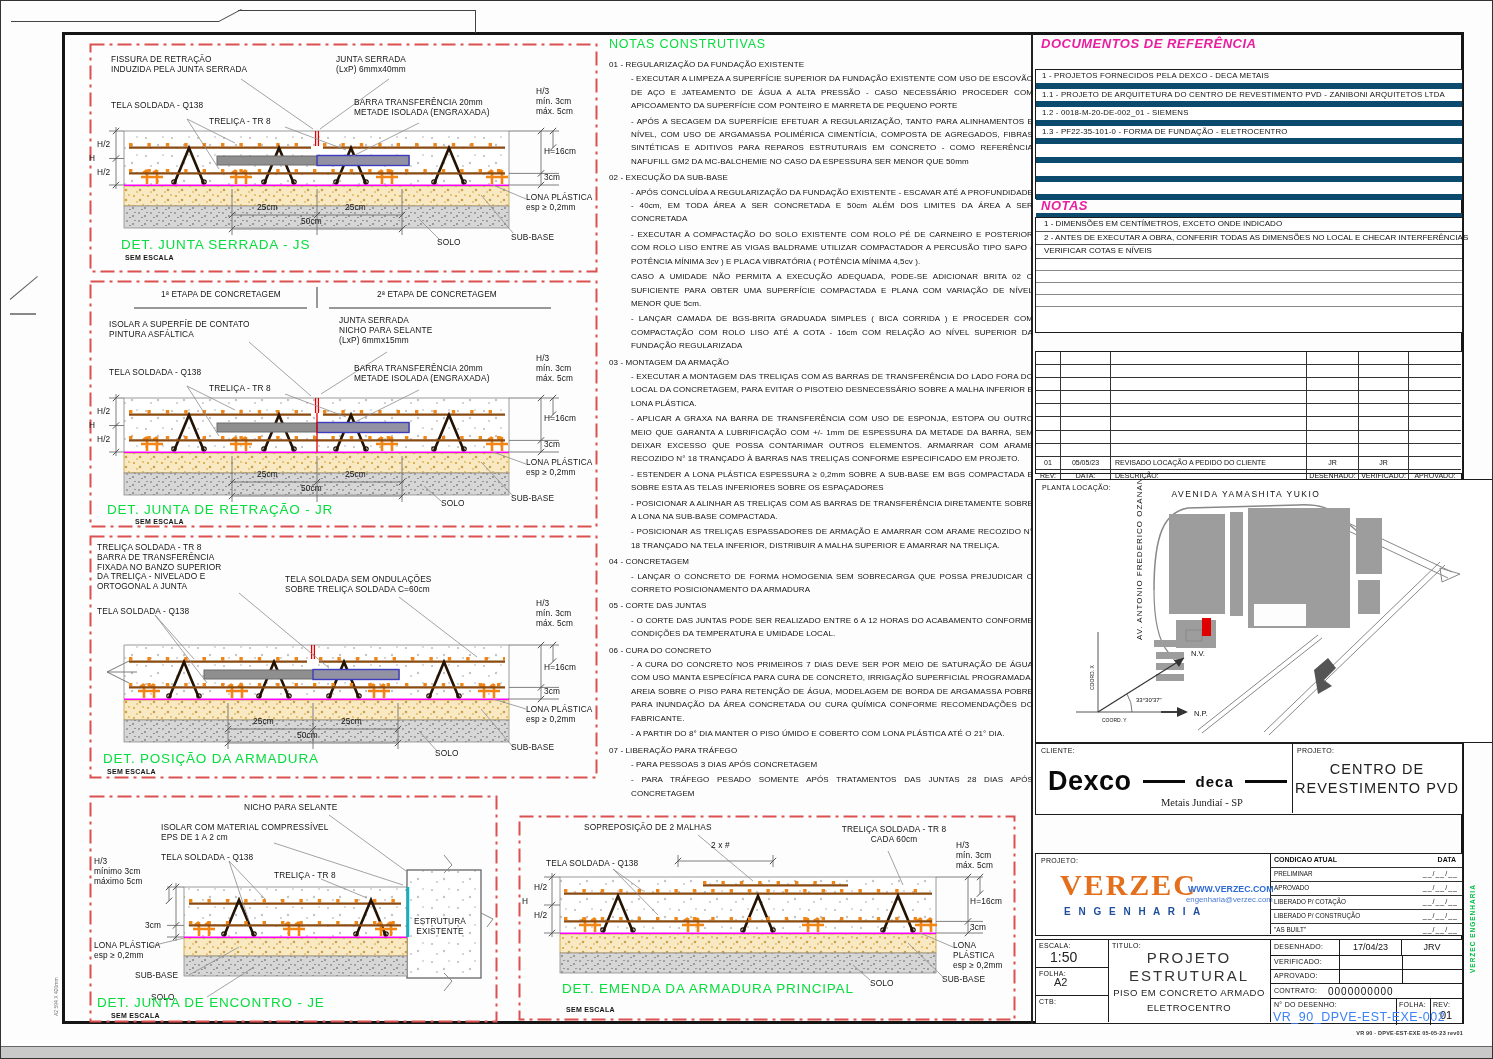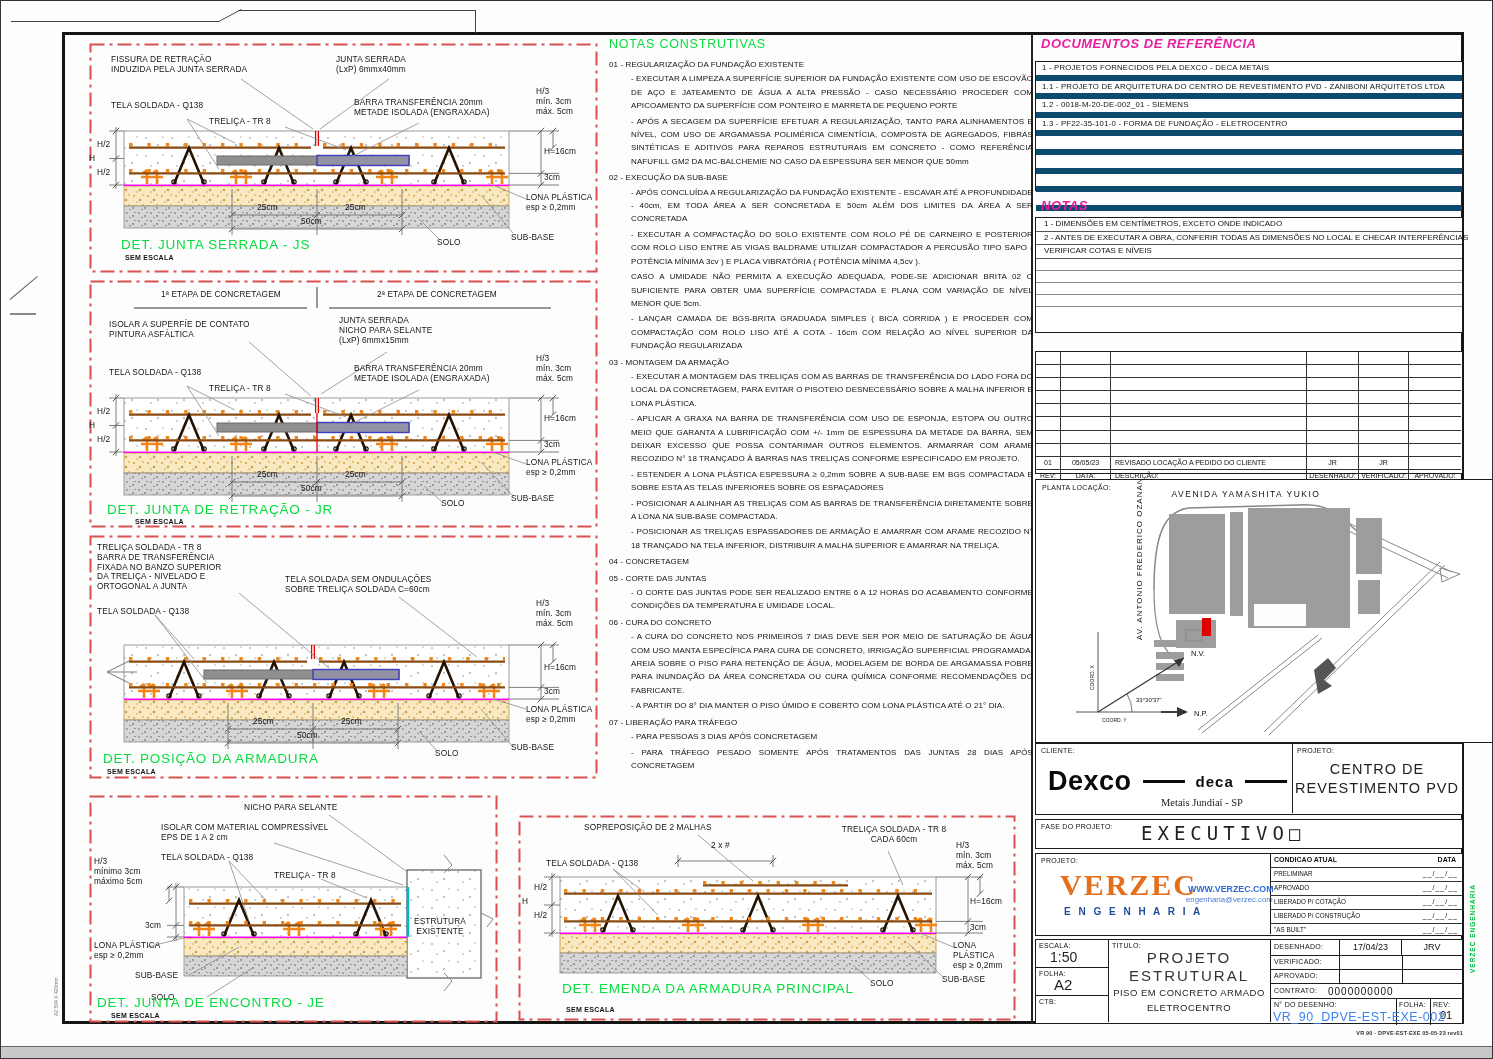--- a/index.html
+++ b/index.html
@@ -513,33 +513,34 @@
         <div class="np b">- EXECUTAR A COMPACTAÇÃO DO SOLO EXISTENTE COM ROLO PÉ DE CARNEIRO E POSTERIOR COM ROLO LISO ENTRE AS VIGAS BALDRAME UTILIZAR COMPACTADOR  A PERCUSÃO TIPO SAPO ( POTÊNCIA MÍNIMA 3cv ) E PLACA VIBRATÓRIA ( POTÊNCIA MÍNIMA 4,5cv ).</div>
         <div class="np b">CASO A UMIDADE NÃO PERMITA A EXECUÇÃO ADEQUADA, PODE-SE ADICIONAR BRITA 02 O SUFICIENTE PARA OBTER UMA SUPERFÍCIE COMPACTADA E PLANA COM VARIAÇÃO DE NÍVEL MENOR QUE 5cm.</div>
         <div class="np b">- LANÇAR CAMADA DE BGS-BRITA GRADUADA SIMPLES ( BICA CORRIDA ) E PROCEDER COM COMPACTAÇÃO COM ROLO LISO ATÉ A COTA - 16cm COM RELAÇÃO AO NÍVEL SUPERIOR DA FUNDAÇÃO REGULARIZADA</div>
         <div class="np n">03 - MONTAGEM DA ARMAÇÃO</div>
         <div class="np b">- EXECUTAR A MONTAGEM DAS TRELIÇAS COM AS BARRAS DE TRANSFERÊNCIA DO LADO FORA DO LOCAL DA CONCRETAGEM, PARA EVITAR O PISOTEIO DESNECESSÁRIO SOBRE A MALHA INFERIOR E LONA PLÁSTICA.</div>
         <div class="np b">- APLICAR A GRAXA NA BARRA DE TRANSFERÊNCIA COM USO DE ESPONJA, ESTOPA OU OUTRO MEIO QUE GARANTA A LUBRIFICAÇÃO COM +/- 1mm DE ESPESSURA DA METADE DA BARRA, SEM DEIXAR EXCESSO QUE POSSA CONTARIMAR OUTROS ELEMENTOS. ARMARRAR COM ARAME RECOZIDO N° 18 TRANÇADO À BARRAS NAS TRELIÇAS CONFORME ESPECIFICADO EM PROJETO.</div>
         <div class="np b">- ESTENDER A LONA PLÁSTICA ESPESSURA ≥ 0,2mm SOBRE A SUB-BASE EM BGS COMPACTADA E SOBRE ESTA AS TELAS INFERIORES SOBRE OS ESPAÇADORES</div>
         <div class="np b">- POSICIONAR A ALINHAR AS TRELIÇAS COM AS BARRAS DE TRANSFERÊNCIA DIRETAMENTE SOBRE A LONA NA SUB-BASE COMPACTADA.</div>
         <div class="np b">- POSICIONAR AS TRELIÇAS ESPASSADORES DE ARMAÇÃO E AMARRAR COM ARAME RECOZIDO N° 18 TRANÇADO NA TELA INFERIOR, DISTRIBUIR A MALHA SUPERIOR E AMARRAR NA TRELIÇA.</div>
         <div class="np n">04 - CONCRETAGEM</div>
+        <div class="np b">- LANÇAR O CONCRETO DE FORMA HOMOGENIA SEM SOBRECARGA QUE POSSA PREJUDICAR  O CORRETO POSICIONAMENTO DA ARMADURA</div>
         <div class="np n">05 - CORTE DAS JUNTAS</div>
         <div class="np b">- O CORTE DAS JUNTAS PODE SER REALIZADO ENTRE 6 A 12 HORAS DO ACABAMENTO CONFORME CONDIÇÕES DA TEMPERATURA E UMIDADE LOCAL.</div>
         <div class="np n">06 - CURA DO CONCRETO</div>
         <div class="np b">- A CURA DO CONCRETO NOS PRIMEIROS 7 DIAS DEVE SER POR MEIO DE SATURAÇÃO DE ÁGUA COM USO MANTA ESPECÍFICA PARA CURA DE CONCRETO, IRRIGAÇÃO SUPERFICIAL PROGRAMADA, AREIA SOBRE O PISO PARA RETENÇÃO DE ÁGUA, MODELAGEM DE BORDA DE ARGAMASSA POBRE PARA INUNDAÇÃO DA ÁREA CONCRETADA OU CURA QUÍMICA CONFORME RECOMENDAÇÕES DO FABRICANTE.</div>
         <div class="np b">- A PARTIR DO 8° DIA MANTER O PISO ÚMIDO E COBERTO COM LONA PLÁSTICA ATÉ O 21° DIA.</div>
         <div class="np n">07 - LIBERAÇÃO PARA TRÁFEGO</div>
         <div class="np b">- PARA PESSOAS 3 DIAS APÓS CONCRETAGEM</div>
         <div class="np b">- PARA TRÁFEGO PESADO SOMENTE APÓS TRATAMENTOS DAS JUNTAS 28 DIAS APÓS CONCRETAGEM</div>
     </div>
   </div>
 
   <div class="abs mtitle" style="left:1040px;top:35px;">DOCUMENTOS DE REFERÊNCIA</div>
-  <div class="panelbox" style="left:1034px;top:60px;width:428px;height:130px;">
+  <div class="panelbox" style="left:1034px;top:68px;width:428px;height:130px;">
     <div>
       <div class="refrow">1 - PROJETOS FORNECIDOS PELA DEXCO - DECA METAIS</div>
         <div class="refrow">1.1 - PROJETO DE ARQUITETURA DO CENTRO DE REVESTIMENTO PVD - ZANIBONI ARQUITETOS LTDA</div>
         <div class="refrow">1.2 - 0018-M-20-DE-002_01 - SIEMENS</div>
         <div class="refrow">1.3 - PF22-35-101-0 - FORMA DE FUNDAÇÃO - ELETROCENTRO</div>
         <div class="refrow"></div>
         <div class="refrow"></div>
         <div class="refrow"></div>
         <div class="refrow"></div>
         <div class="refrow"></div>
@@ -679,24 +680,20 @@
       </div>
       <div style="position:absolute;left:125px;top:53px;font-family:'Liberation Serif',serif;font-size:10.5px;color:#222;">Metais Jundiaí - SP</div>
     </div>
     <div style="position:absolute;left:256px;top:0;width:170px;height:81px;text-decoration:underline;">
       <div class="tb-label" style="position:absolute;left:5px;top:3px;">PROJETO:</div>
       <div style="position:absolute;left:0;top:16px;width:170px;text-align:center;font-size:14.5px;line-height:19px;letter-spacing:1px;color:#222;white-space:pre-line;">CENTRO DE
 REVESTIMENTO PVD</div>
     </div>
   </div>
 
-  <div class="panelbox" style="left:1034px;top:818px;width:428px;height:30px;">
-    <div class="tb-label" style="position:absolute;left:5px;top:3px;">FASE DO PROJETO:</div>
-    <div style="position:absolute;left:105px;top:2px;font-family:'DejaVu Sans Mono',monospace;font-size:19px;letter-spacing:5px;color:#222;">EXECUTIVO□</div>
-  </div>
 
   <div class="panelbox" style="left:1034px;top:852px;width:428px;height:83px;">
     <div style="position:absolute;left:0;top:0;width:234px;height:80px;border-right:1.5px solid #1c1c1c;">
       <div class="tb-label" style="position:absolute;left:5px;top:3px;">PROJETO:</div>
       <div style="position:absolute;left:24px;top:14px;font-family:'Liberation Serif',serif;font-size:30px;font-weight:bold;color:#e4701e;letter-spacing:2px;">VERZEC</div>
       <div style="position:absolute;left:28px;top:52px;font-size:10px;font-weight:bold;color:#1f4e9c;letter-spacing:2.5px;">E N G E N H A R I A</div>
       <div style="position:absolute;left:152px;top:30px;font-size:8.8px;font-weight:bold;color:#2e6bd6;">WWW.VERZEC.COM</div>
       <div style="position:absolute;left:150px;top:41px;font-size:7.8px;color:#4a7ad6;">engenharia@verzec.com</div>
     </div>
     <div style="position:absolute;left:234px;top:0;width:192px;height:80px;">
@@ -736,21 +733,21 @@
   </div>
 
   <div class="panelbox" style="left:1034px;top:938px;width:428px;height:85px;">
     <div style="position:absolute;left:0;top:0;width:72px;height:82px;border-right:1.5px solid #1c1c1c;">
       <div style="height:27px;border-bottom:1.5px solid #1c1c1c;position:relative;">
         <span class="tb-label" style="position:absolute;left:3px;top:2px;">ESCALA:</span>
         <span style="position:absolute;left:14px;top:9px;font-size:14px;color:#222;">1:50</span>
       </div>
       <div style="height:27px;border-bottom:1.5px solid #1c1c1c;position:relative;">
         <span class="tb-label" style="position:absolute;left:3px;top:2px;">FOLHA:</span>
-        <span style="position:absolute;left:18px;top:8px;font-size:15px;color:#222;">A2</span>
+        <span style="position:absolute;left:18px;top:8px;font-size:11px;color:#222;">A2</span>
       </div>
       <div style="height:26px;position:relative;">
         <span class="tb-label" style="position:absolute;left:3px;top:2px;">CTB:</span>
       </div>
     </div>
     <div style="position:absolute;left:72px;top:0;width:162px;height:82px;border-right:1.5px solid #1c1c1c;">
       <span class="tb-label" style="position:absolute;left:4px;top:2px;">TITULO:</span>
       <div style="position:absolute;top:9px;width:162px;text-align:center;font-size:15px;letter-spacing:2px;color:#333;">PROJETO</div>
       <div style="position:absolute;top:27px;width:162px;text-align:center;font-size:15px;letter-spacing:2px;color:#333;">ESTRUTURAL</div>
       <div style="position:absolute;top:47px;width:162px;text-align:center;font-size:9.5px;letter-spacing:0.5px;color:#222;">PISO EM CONCRETO ARMADO</div>

